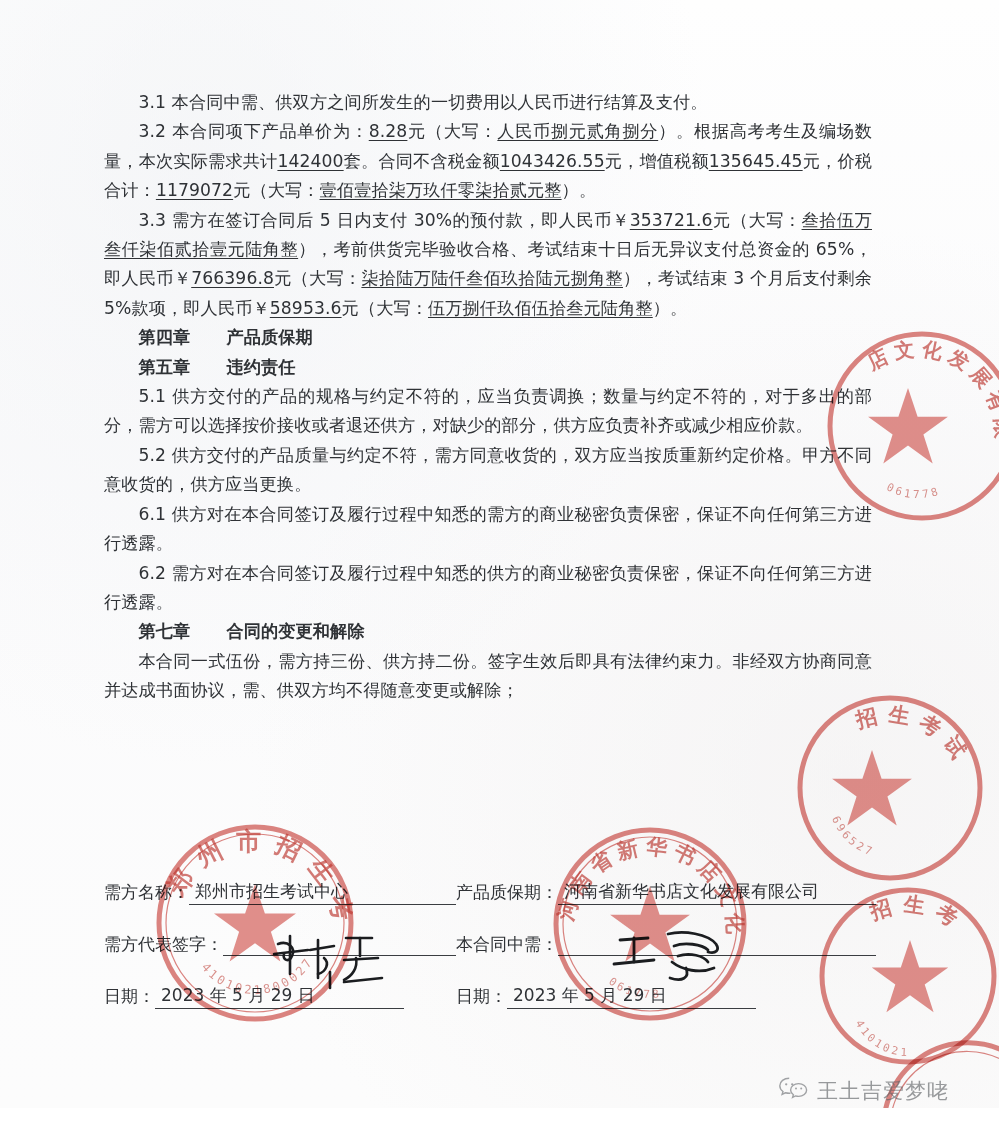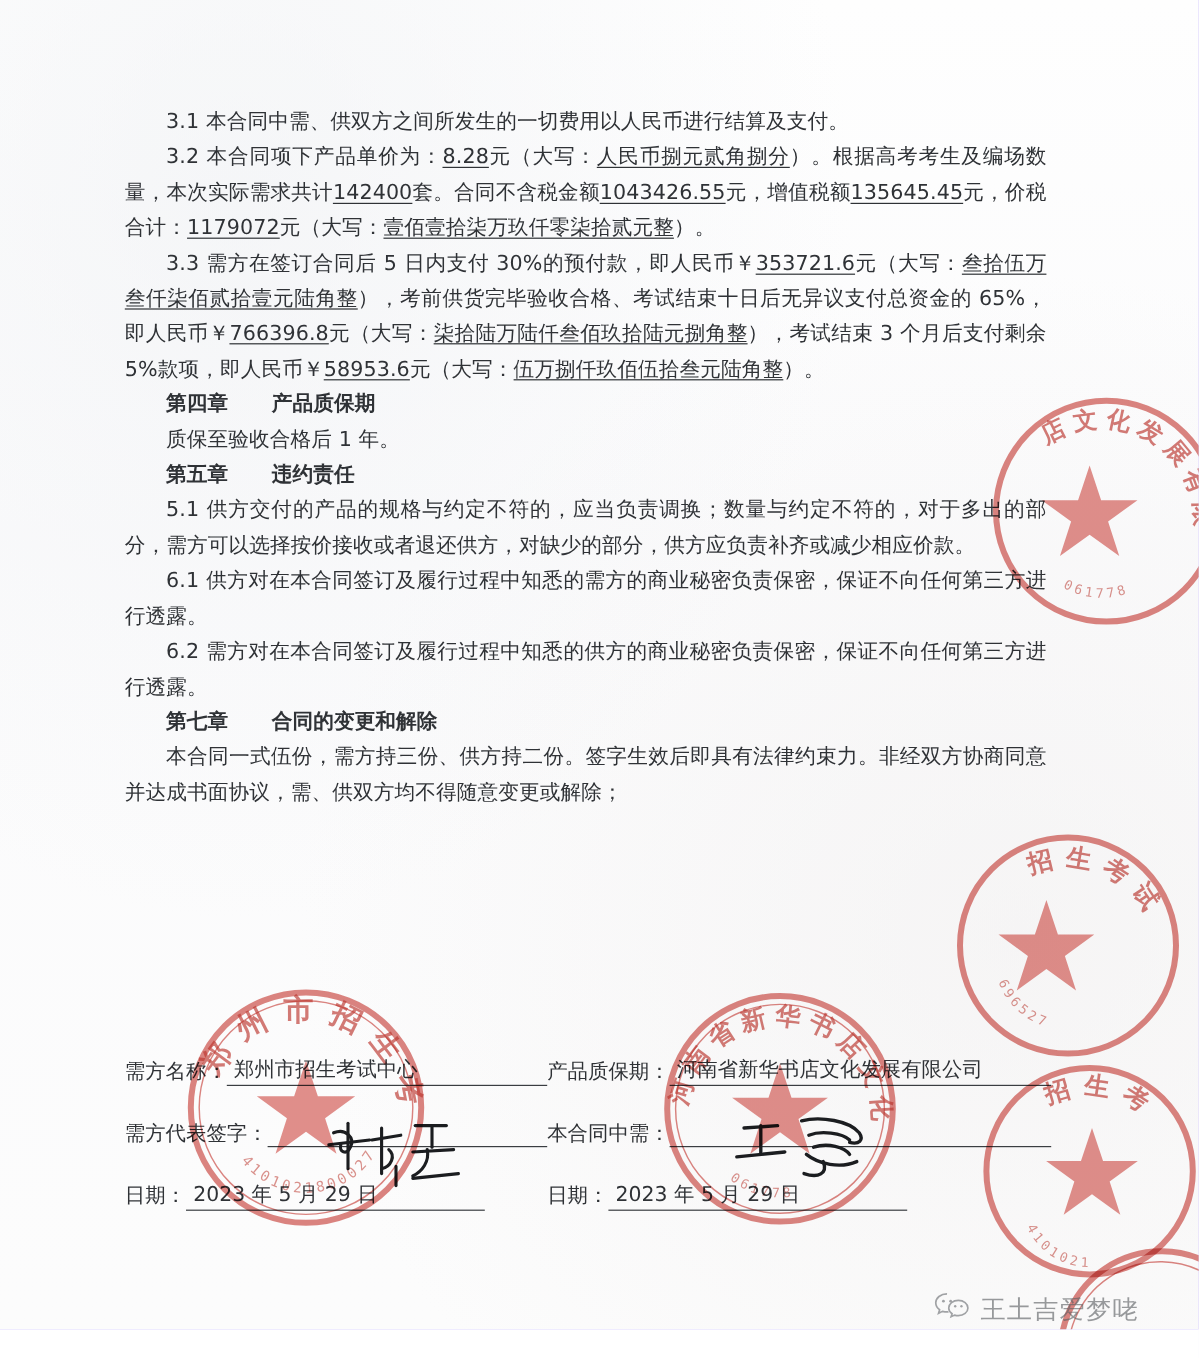--- a/index.html
+++ b/index.html
@@ -170,24 +170,24 @@
 
   <div id="body-text">
 
     <p class="para">3.1 本合同中需、供双方之间所发生的一切费用以人民币进行结算及支付。</p>
 
     <p class="para"><span>3.2 本合同项下产品单价为：</span><span class="ul nb">8.28</span><span>元（大写：</span><span class="ul">人民币捌元贰角捌分</span><span>）。根据高考考生及编场数量，本次实际需求共计</span><span class="ul nb">142400</span><span>套。合同不含税金额</span><span class="ul nb">1043426.55</span><span>元，增值税额</span><span class="ul nb">135645.45</span><span>元，价税合计：</span><span class="ul nb">1179072</span><span>元（大写：</span><span class="ul">壹佰壹拾柒万玖仟零柒拾贰元整</span><span>）。</span></p>
 
     <p class="para"><span>3.3 需方在签订合同后 5 日内支付 30%的预付款，即人民币￥</span><span class="ul nb">353721.6</span><span>元（大写：</span><span class="ul">叁拾伍万叁仟柒佰贰拾壹元陆角整</span><span>），考前供货完毕验收合格、考试结束十日后无异议支付总资金的 65%，即人民币￥</span><span class="ul nb">766396.8</span><span>元（大写：</span><span class="ul">柒拾陆万陆仟叁佰玖拾陆元捌角整</span><span>），考试结束 3 个月后支付剩余 5%款项，即人民币￥</span><span class="ul nb">58953.6</span><span>元（大写：</span><span class="ul">伍万捌仟玖佰伍拾叁元陆角整</span><span>）。</span></p>
 
     <p class="chapter"><span>第四章</span><span class="chap-title">产品质保期</span></p>
-    <p class="para">质保至验收合格后 1 年。</p>
 
     <p class="chapter"><span>第五章</span><span class="chap-title">违约责任</span></p>
     <p class="para">5.1 供方交付的产品的规格与约定不符的，应当负责调换；数量与约定不符的，对于多出的部分，需方可以选择按价接收或者退还供方，对缺少的部分，供方应负责补齐或减少相应价款。</p>
+    <p class="para">5.2 供方交付的产品质量与约定不符，需方同意收货的，双方应当按质重新约定价格。甲方不同意收货的，供方应当更换。</p>
 
     <p class="para">6.1 供方对在本合同签订及履行过程中知悉的需方的商业秘密负责保密，保证不向任何第三方进行透露。</p>
     <p class="para">6.2 需方对在本合同签订及履行过程中知悉的供方的商业秘密负责保密，保证不向任何第三方进行透露。</p>
 
     <p class="chapter"><span>第七章</span><span class="chap-title">合同的变更和解除</span></p>
     <p class="para">本合同一式伍份，需方持三份、供方持二份。签字生效后即具有法律约束力。非经双方协商同意并达成书面协议，需、供双方均不得随意变更或解除；</p>
   </div>
 
   <div id="sign-block">
 

